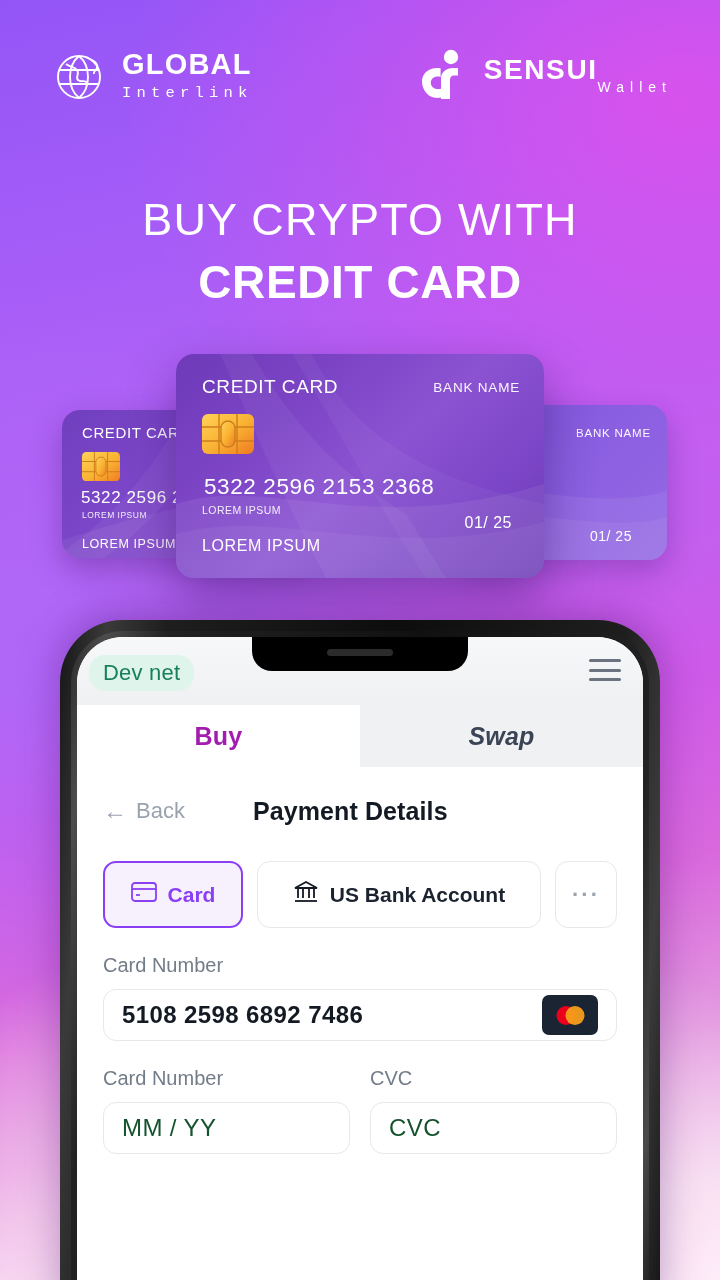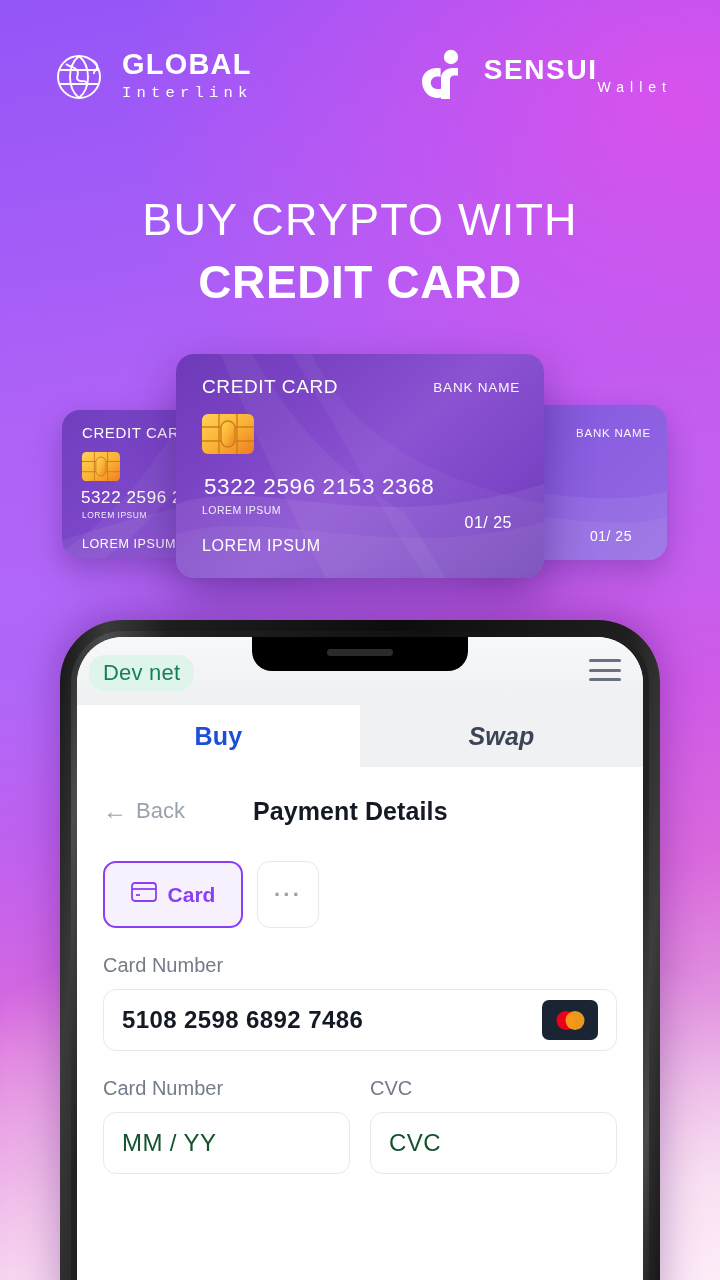--- a/index.html
+++ b/index.html
@@ -128,21 +128,21 @@
     position:absolute; right:22px; top:22px;
     width:32px; height:22px; display:flex; flex-direction:column; justify-content:space-between;
   }
   .hamburger i { display:block; height:3px; background:#6b7280; border-radius:2px; }
 
   .tabs { height:62px; flex:none; display:flex; }
   .tab {
     flex:1; display:flex; align-items:center; justify-content:center;
     font-size:25px; font-weight:bold; letter-spacing:0.2px;
   }
-  .tab.active { background:#fff; color:#1d4ed8; border-radius:14px 14px 0 0; }
+  .tab.active { background:#fff; color:#a21caf; border-radius:14px 14px 0 0; }
   .tab.inactive { background:#eff1f3; color:#3b4455;font-style:italic; }
 
   .sheet { flex:1; background:#fff; padding:20px 26px 0 26px; }
 
   .hdr-row { display:flex; align-items:center; height:40px; margin-top:4px; }
   .back { display:flex; align-items:center; gap:9px; color:#9aa2ae; font-size:22px; width:150px; }
   .arrow-l { font-size:24px; line-height:1; }
   .pg-title { font-size:25px; font-weight:bold; color:#141a23; letter-spacing:0.1px; }
 
   .methods { display:flex; gap:14px; margin-top:30px; }
@@ -150,21 +150,21 @@
     height:67px; border-radius:13px; display:flex; align-items:center;
     justify-content:center; gap:11px; font-size:21px; font-weight:bold;
     background:#fff; border:1.5px solid #e6e8ec; color:#1b2230;
   }
   .m-card { width:140px; border:2px solid #8b3ff5; background:#f7f1fe; color:#8b3ff5; }
   .m-bank { flex:1; }
   .m-more { width:62px; color:#9aa2ae; font-size:22px; letter-spacing:2px; }
 
   .fld-label { font-size:20px; color:#737c88; margin:26px 0 12px 0; }
   .fld {
-    height:62px; border:1.5px solid #e6e8ec; border-radius:13px;
+    height:52px; border:1.5px solid #e6e8ec; border-radius:13px;
     display:flex; align-items:center; padding:0 18px; background:#fff;justify-content:flex-end;
   }
   .fld-val { font-size:24px; font-weight:bold; color:#141a23; letter-spacing:0.4px; flex:1; }
   .fld-ph  { font-size:24px; color:#14532d; letter-spacing:0.4px; flex:1; }
   .mc-badge {
     width:56px; height:40px; border-radius:7px; background:#1b2433;
     display:flex; align-items:center; justify-content:center; flex:none;
   }
   .row2 { display:flex; gap:20px; }
   .row2 > div { flex:1; }
@@ -321,20 +321,30 @@
               <div class="m-btn m-card">
                 <span>
                   <svg width="26" height="20" viewBox="0 0 26 20" fill="none" stroke="#8b3ff5" stroke-width="1.8">
                     <rect x="1" y="1" width="24" height="18" rx="3"></rect>
                     <path d="M1 7h24"></path>
                       <path d="M5 13h4"></path>
                   </svg>
                 </span>
                 <span>Card</span>
               </div>
+              <div class="m-btn m-bank">
+                <span>
+                  <svg width="26" height="24" viewBox="0 0 26 24" fill="none" stroke="#141a23" stroke-width="1.8">
+                    <path d="M13 2L2 8h22L13 2z"></path>
+                    <path d="M5 9v9M10 9v9M16 9v9M21 9v9"></path>
+                    <path d="M2 21h22"></path>
+                  </svg>
+                </span>
+                <span>US Bank Account</span>
+              </div>
               <div class="m-btn m-more">···</div>
             </div>
 
             <div class="fld-label">Card Number</div>
             <div class="fld">
               <span class="fld-val">5108 2598 6892 7486</span>
               <span class="mc-badge">
                 <svg width="36" height="23" viewBox="0 0 36 23">
                   <circle cx="14" cy="11.5" r="9.5" fill="#eb001b"></circle>
                   <circle cx="23" cy="11.5" r="9.5" fill="#f79e1b" opacity="0.95"></circle>

